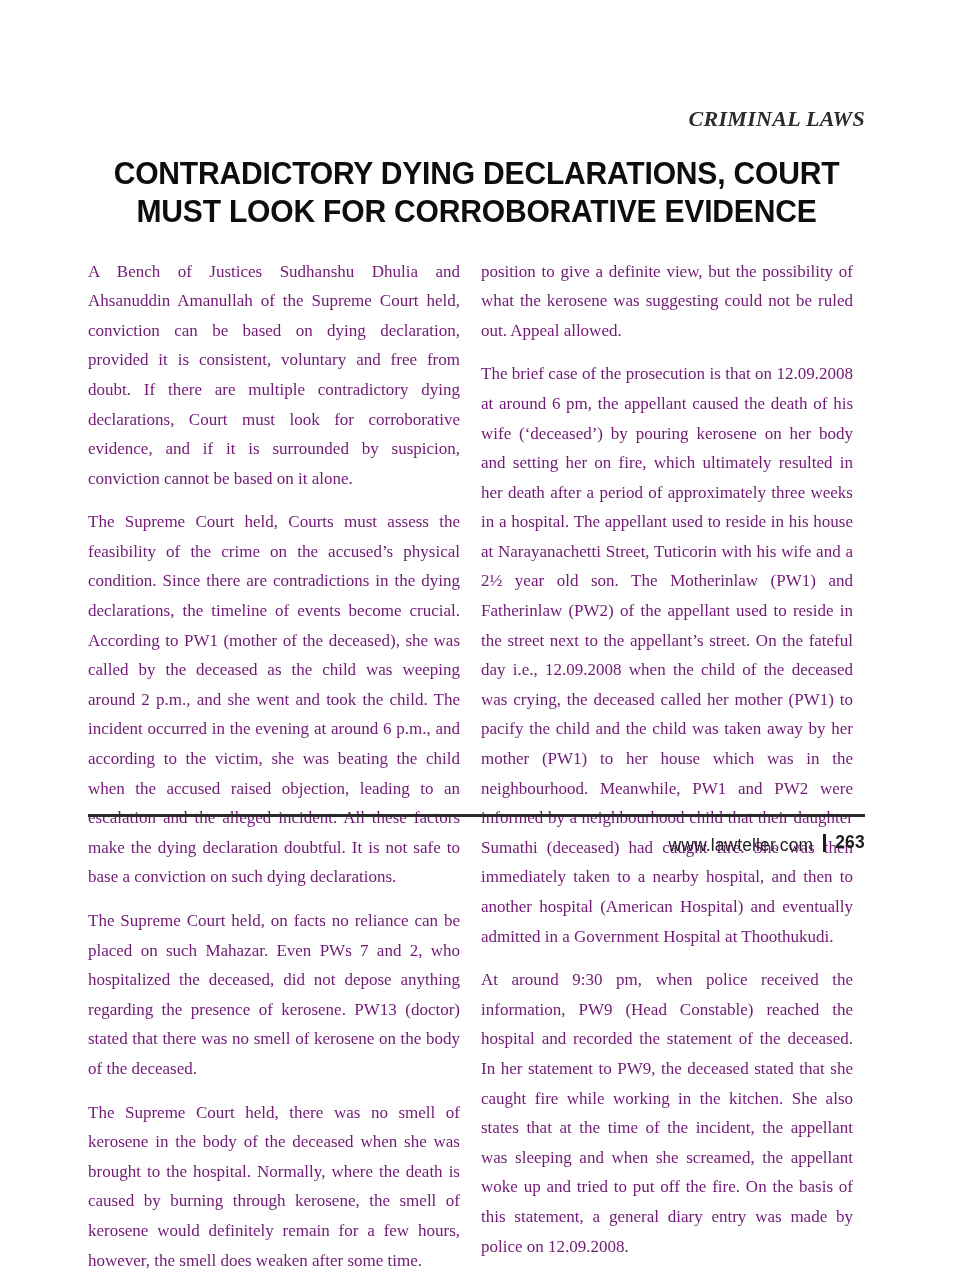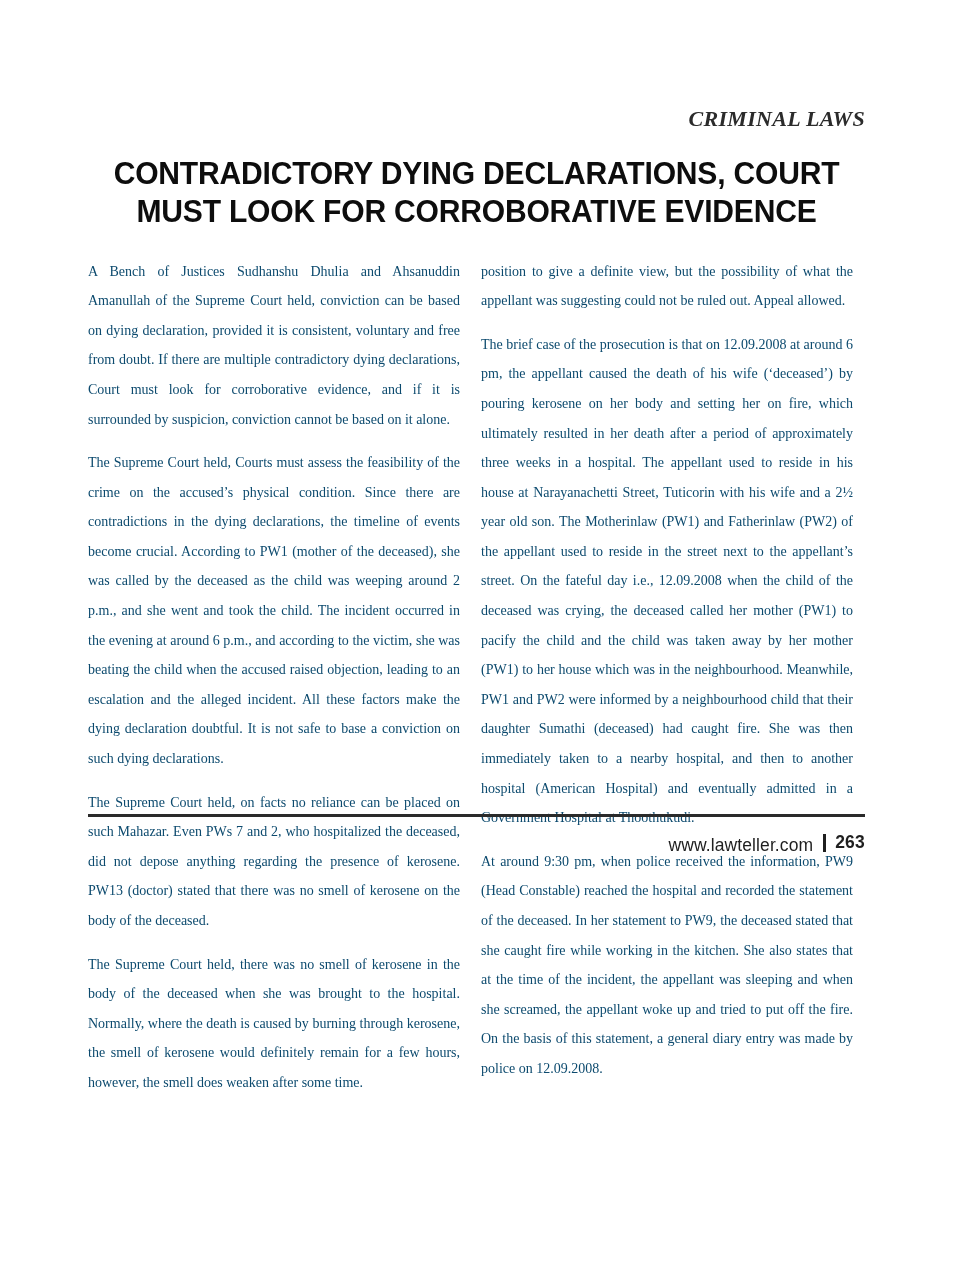--- a/index.html
+++ b/index.html
@@ -62,25 +62,25 @@
     gap: 21px;
   }
   .col {
     width: 372px;
     flex: 0 0 372px;
   }
 
   .body-par {
     margin: 0 0 14px 0;
     font-family: "Liberation Serif", "DejaVu Serif", serif;
-    font-size: 14px;
+    font-size: 17px;
     line-height: 29.6px;
     text-align: justify;
     text-justify: inter-word;
-    color: #0c4a6e;
+    color: #701a75;
     hyphens: none;
   }
   .body-par:last-child { margin-bottom: 0; }
 
   
   .footer {
     position: absolute;
     left: 88px;
     right: 88px;
     bottom: 96px;
@@ -127,21 +127,21 @@
 
     <div class="col">
       <p class="body-par">A Bench of Justices Sudhanshu Dhulia and Ahsanuddin Amanullah of the Supreme Court held, conviction can be based on dying declaration, provided it is consistent, voluntary and free from doubt. If there are multiple contradictory dying declarations, Court must look for corroborative evidence, and if it is surrounded by suspicion, conviction cannot be based on it alone.</p>
       <p class="body-par">The Supreme Court held, Courts must assess the feasibility of the crime on the accused’s physical condition. Since there are contradictions in the dying declarations, the timeline of events become crucial. According to PW1 (mother of the deceased), she was called by the deceased as the child was weeping around 2 p.m., and she went and took the child. The incident occurred in the evening at around 6 p.m., and according to the victim, she was beating the child when the accused raised objection, leading to an escalation and the alleged incident. All these factors make the dying declaration doubtful. It is not safe to base a conviction on such dying declarations.</p>
       <p class="body-par">The Supreme Court held, on facts no reliance can be placed on such Mahazar.  Even PWs 7 and 2, who hospitalized the deceased, did not depose anything regarding the presence of kerosene. PW13 (doctor) stated that there was no smell of kerosene on the body of the deceased.</p>
       <p class="body-par">The Supreme Court held, there was no smell of kerosene in the body of the deceased when she was brought to the hospital. Normally, where the death is caused by burning through kerosene, the smell of kerosene would definitely remain for a few hours, however, the smell does weaken after some time.</p>
 
     </div>
 
     <div class="col">
-      <p class="body-par">position to give a definite view, but the possibility of what the appellant was suggesting could not be ruled out. Appeal allowed.</p>
+      <p class="body-par">position to give a definite view, but the possibility of what the kerosene was suggesting could not be ruled out. Appeal allowed.</p>
       <p class="body-par">The brief case of the prosecution is that on 12.09.2008 at around 6 pm, the appellant caused the death of his wife (‘deceased’) by pouring kerosene on her body and setting her on fire, which ultimately resulted in her death after a period of approximately three weeks in a hospital. The appellant used to reside in his house at Narayanachetti Street, Tuticorin with his wife and a 2½ year old son. The Motherinlaw (PW1) and Fatherinlaw (PW2) of the appellant used to reside in the street next to the appellant’s street. On the fateful day i.e., 12.09.2008 when the child of the deceased was crying, the deceased called her mother (PW1) to pacify the child and the child was taken away by her mother (PW1) to her house which was in the neighbourhood. Meanwhile, PW1 and PW2 were informed by a neighbourhood child that their daughter Sumathi (deceased) had caught fire. She was then immediately taken to a nearby hospital, and then to another hospital (American Hospital) and eventually admitted in a Government Hospital at Thoothukudi.</p>
       <p class="body-par">At around 9:30 pm, when police received the information, PW9 (Head Constable) reached the hospital and recorded the statement of the deceased. In her statement to PW9, the deceased stated that she caught fire while working in the kitchen. She also states that at the time of the incident, the appellant was sleeping and when she screamed, the appellant woke up and tried to put off the fire. On the basis of this statement, a general diary entry was made by police on 12.09.2008.</p>
     </div>
 
   </div>
 
   <div class="footer">
     <div class="footer-rule"></div>
     <div class="footer-line">
       <span class="footer-site">www.lawteller.com</span>

